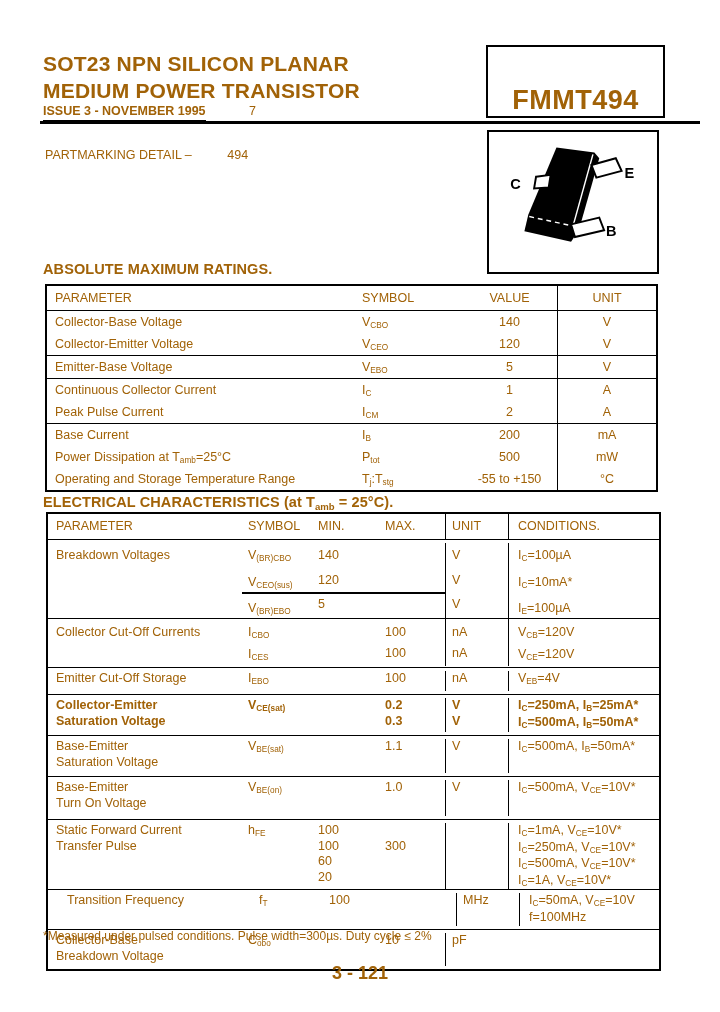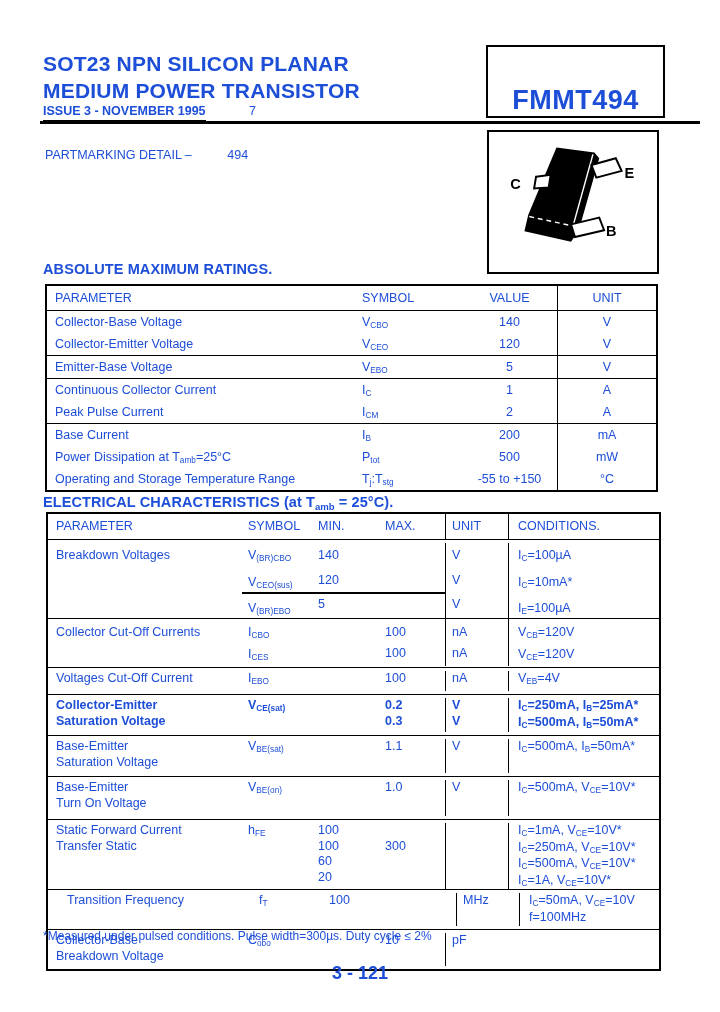--- a/index.html
+++ b/index.html
@@ -1,16 +1,16 @@
 <!DOCTYPE html>
 <html><head>
 <meta charset="utf-8">
 <style>
   html,body{margin:0;padding:0;background:#fff;}
-  .sheet{position:relative;width:720px;height:1012px;background:#ffffff;color:#1d4ed8;
+  .sheet{position:relative;width:720px;height:1012px;background:#ffffff;color:#a16207;
          font-family:"Liberation Sans","DejaVu Sans",sans-serif;overflow:hidden;}
   .abs{position:absolute;}
   sub{font-size:0.66em;vertical-align:baseline;position:relative;top:0.28em;letter-spacing:0;}
 
   
   .title{left:43px;top:50px;font-size:21px;font-weight:bold;line-height:27px;letter-spacing:0.2px;}
   .issue{left:43px;top:104px;font-size:12.5px;font-weight:bold;border-bottom:2px solid #000;padding-bottom:2px;}
   .issue-mark{left:249px;top:104px;font-size:12.5px;}
   .hrule{left:40px;top:121px;width:660px;height:2.5px;background:#000;}
   .partbox{left:486px;top:45px;width:175px;height:69px;border:2.5px solid #000;
@@ -229,21 +229,21 @@
         <div class="ln">nA</div>
       </div>
       <div class="c">
         <div class="ln">V<sub>CB</sub>=120V</div>
         <div class="ln">V<sub>CE</sub>=120V</div>
       </div>
     </div>
 
     <div class="erow egrp g3">
       <div class="p">
-        <div class="ln">Voltages Cut-Off Current</div>
+        <div class="ln">Emitter Cut-Off Storage</div>
       </div>
       <div class="s">
         <div class="ln">I<sub>EBO</sub></div>
       </div>
       <div class="mn"></div>
       <div class="mx">
         <div class="ln">100</div>
       </div>
       <div class="u">
         <div class="ln">nA</div>
@@ -312,21 +312,21 @@
         <div class="ln">V</div>
       </div>
       <div class="c">
         <div class="ln">I<sub>C</sub>=500mA, V<sub>CE</sub>=10V*</div>
       </div>
     </div>
 
     <div class="erow egrp g7">
       <div class="p">
         <div class="ln">Static Forward Current</div>
-        <div class="ln">Transfer Static</div>
+        <div class="ln">Transfer Pulse</div>
       </div>
       <div class="s">
         <div class="ln">h<sub>FE</sub></div>
       </div>
       <div class="mn">
         <div class="ln">100</div>
         <div class="ln">100</div>
         <div class="ln">60</div>
         <div class="ln">20</div>
       </div>

